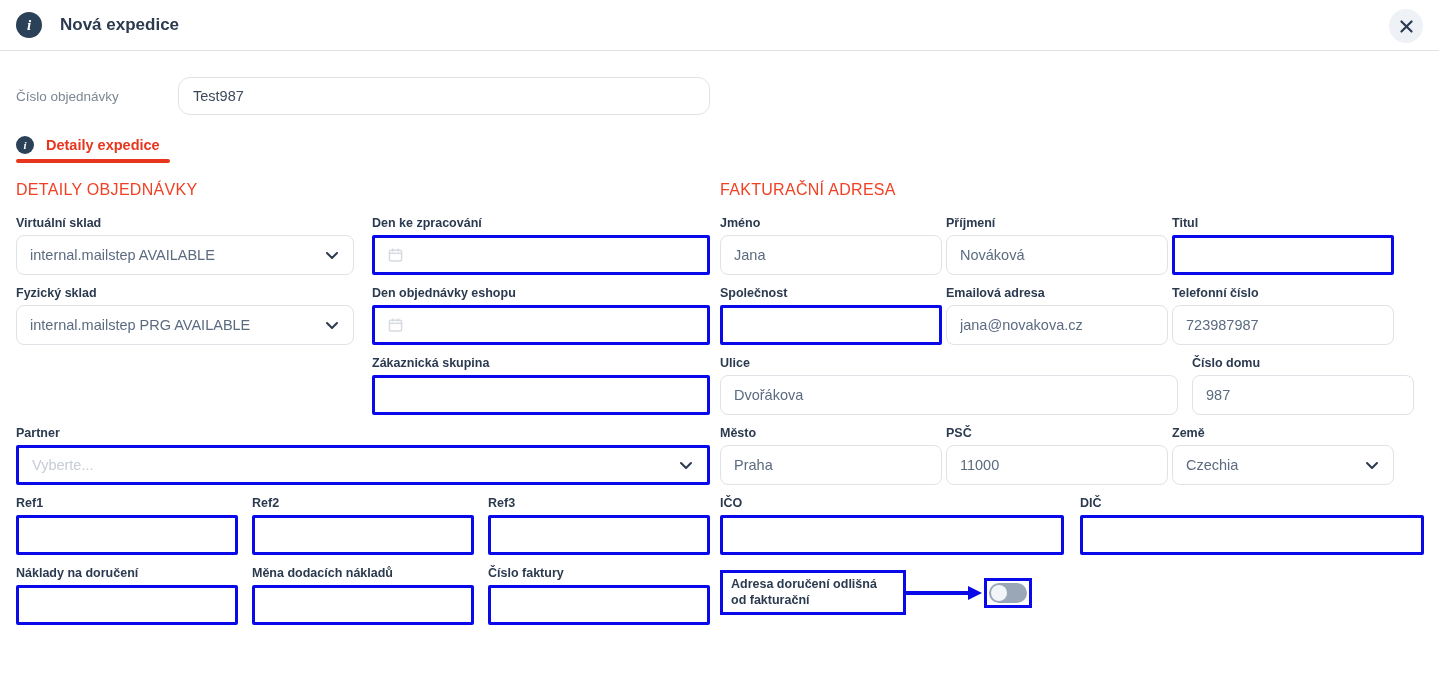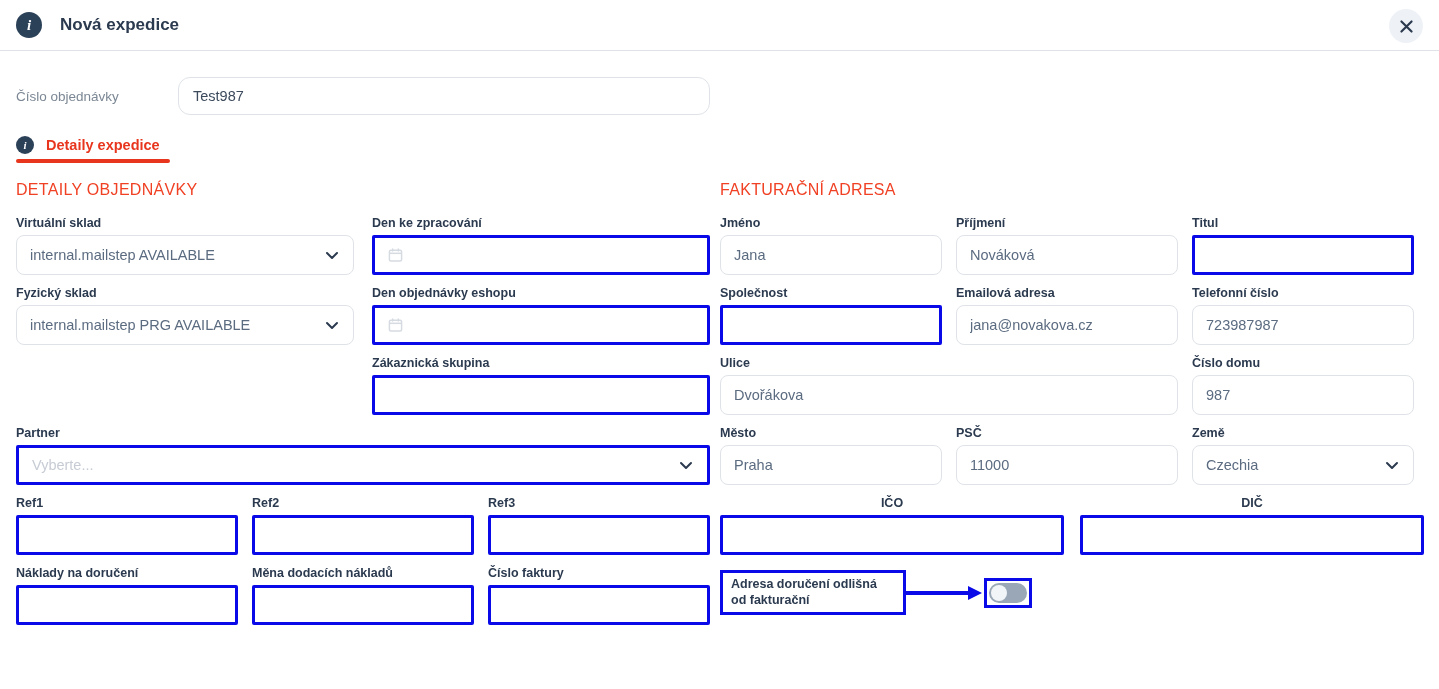--- a/index.html
+++ b/index.html
@@ -105,26 +105,26 @@
 
   
   .lgrid { display:flex; gap:18px; }
   .lgrid .c1 { width:338px; }
   .lgrid .c2 { width:338px; }
 
   .triple { display:flex; gap:14px; }
   .triple > div { width:222px; }
 
   
-  .rgrid3 { display:flex; gap:14px; }
+  .rgrid3 { display:flex; gap:4px; }
   .rgrid3 > div { width:222px; }
   .rgrid-street { display:flex; gap:14px; }
   .street-w { width:458px; }
   .houseno-w { width:222px; }
-  .rgrid-ico { display:flex; gap:16px;text-align:center; }
+  .rgrid-ico { display:flex; gap:16px; }
   .rgrid-ico > div { width:345px; }
 
   
   .annot-wrap {
     display:flex; align-items:center; margin-top:4px;
   }
   .annot-box {
     width:186px; min-height:42px;
     border:3px solid #0a0ae8; background:#fff;
     padding:4px 8px;

